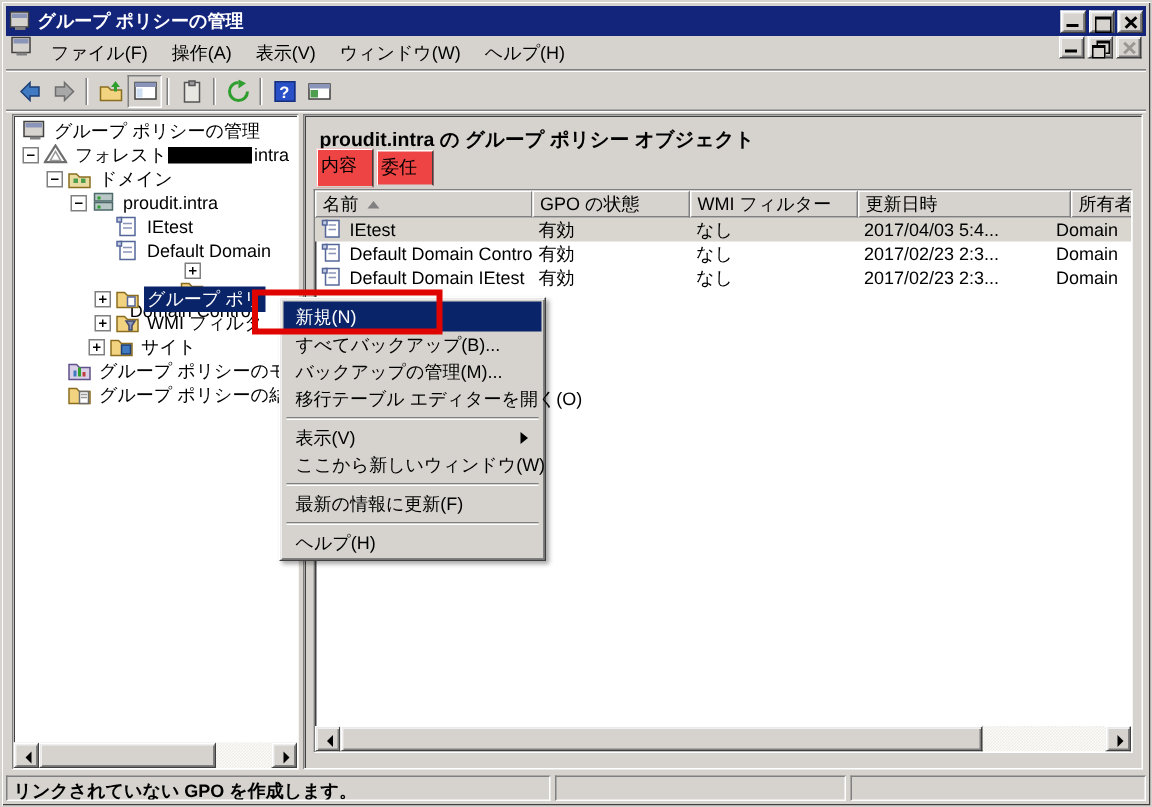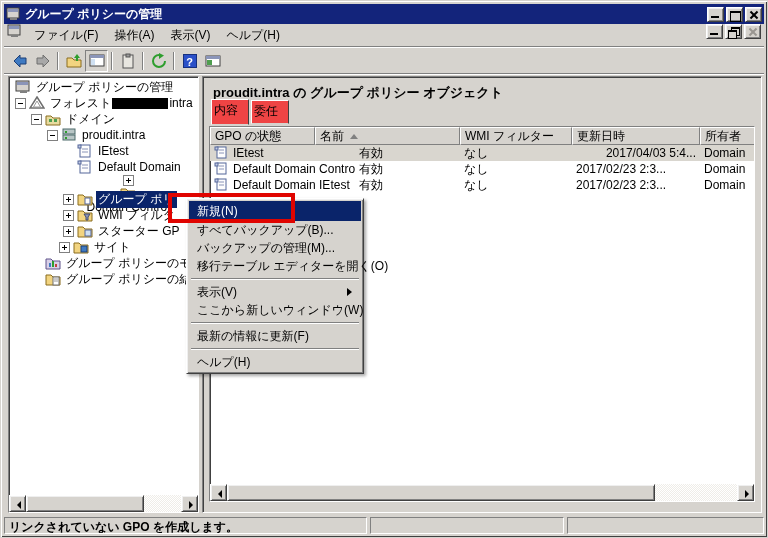--- a/index.html
+++ b/index.html
@@ -128,20 +128,21 @@
     <span class="appicon" style="margin-right:4px;">
       <svg width="15" height="14">
           <rect x="1" y="1" width="12" height="10" fill="#d6d3ce" stroke="#404040"></rect>
           <rect x="2" y="2" width="10" height="3" fill="#8b95b9"></rect>
           <rect x="4" y="11" width="7" height="2" fill="#808080"></rect>
         </svg>
     </span>
     <span class="menuitem">ファイル(F)</span>
     <span class="menuitem">操作(A)</span>
     <span class="menuitem">表示(V)</span>
+    <span class="menuitem">ウィンドウ(W)</span>
     <span class="menuitem">ヘルプ(H)</span>
     <span class="mdibtns">
       <span class="winbtn raised g-min"></span>
       <span class="winbtn raised g-restore"></span>
       <span class="winbtn raised g-close dis"></span>
     </span>
   </div>
 
   <div class="toolbar">
     <span class="tbtn">
@@ -296,30 +297,20 @@
           <span class="ebox plus"></span>
           <span class="ticon">
               <svg width="16" height="14">
                 <path d="M1 3 h5 l2 2 h7 v8 H1 z" fill="#f2d480" stroke="#8a6d1f"></path>
                 <polygon points="7,6 13,6 11,9 11,12 9,12 9,9" fill="#8b95b9" stroke="#404a6e"></polygon>
               </svg>
             </span>
           <span class="lbl">WMI フィルタ</span>
         </div>
 
-        <div class="trow" style="padding-left:52px;">
-          <span class="ebox plus"></span>
-          <span class="ticon">
-              <svg width="16" height="14">
-                <path d="M1 3 h5 l2 2 h7 v8 H1 z" fill="#f2d480" stroke="#8a6d1f"></path>
-                <rect x="8" y="6" width="6" height="6" fill="#cfe0f2" stroke="#55679a"></rect>
-              </svg>
-            </span>
-          <span class="lbl">スターター GP</span>
-        </div>
 
         <div class="trow" style="padding-left:20px;margin-left:28px;">
           <span class="ebox plus"></span>
           <span class="ticon">
               <svg width="16" height="14">
                 <path d="M1 3 h5 l2 2 h7 v8 H1 z" fill="#f2d480" stroke="#8a6d1f"></path>
                 <rect x="8" y="6" width="6" height="6" fill="#3f7ac2" stroke="#1d3f76"></rect>
               </svg>
             </span>
           <span class="lbl">サイト</span>
@@ -362,40 +353,40 @@
 
     <div class="rightpane">
       <div class="rp-title">proudit.intra の グループ ポリシー オブジェクト</div>
       <div class="tabs">
         <span class="tab active">内容</span>
         <span class="tab">委任</span>
       </div>
 
       <div class="listarea">
         <div class="lheader">
-          <span class="hcell" style="width:105px;">GPO の状態</span>
           <span class="hcell" style="width:145px;">
               <span>名前</span>
               <span class="sortasc"></span>
             </span>
+          <span class="hcell" style="width:105px;">GPO の状態</span>
           <span class="hcell" style="width:112px;">WMI フィルター</span>
-          <span class="hcell" style="width:128px;">更新日時</span>
+          <span class="hcell" style="width:142px;">更新日時</span>
           <span class="hcell" style="width:120px;">所有者</span>
         </div>
 
         <div class="lrow sel">
           <span class="lcell" style="width:145px;"><span class="ticon"><svg width="14" height="13">
                   <rect x="3" y="1" width="9" height="11" fill="#fdfdfd" stroke="#55679a"></rect>
                   <rect x="1" y="1" width="3" height="3" fill="#c3cbe4" stroke="#55679a"></rect>
                   <line x1="5" y1="4" x2="10" y2="4" stroke="#8a94b8"></line>
                   <line x1="5" y1="7" x2="10" y2="7" stroke="#8a94b8"></line>
                 </svg></span><span>IEtest</span></span>
           <span class="lcell" style="width:105px;">有効</span>
           <span class="lcell" style="width:112px;">なし</span>
-          <span class="lcell" style="width:128px;text-align:right;">2017/04/03 5:4...</span>
+          <span class="lcell" style="width:128px;">2017/04/03 5:4...</span>
           <span class="lcell" style="width:56px;">Domain</span>
         </div>
 
         <div class="lrow">
           <span class="lcell" style="width:145px;"><span class="ticon"><svg width="14" height="13">
                   <rect x="3" y="1" width="9" height="11" fill="#fdfdfd" stroke="#55679a"></rect>
                   <rect x="1" y="1" width="3" height="3" fill="#c3cbe4" stroke="#55679a"></rect>
                   <line x1="5" y1="4" x2="10" y2="4" stroke="#8a94b8"></line>
                   <line x1="5" y1="7" x2="10" y2="7" stroke="#8a94b8"></line>
                 </svg></span><span>Default Domain Controll...</span></span>

